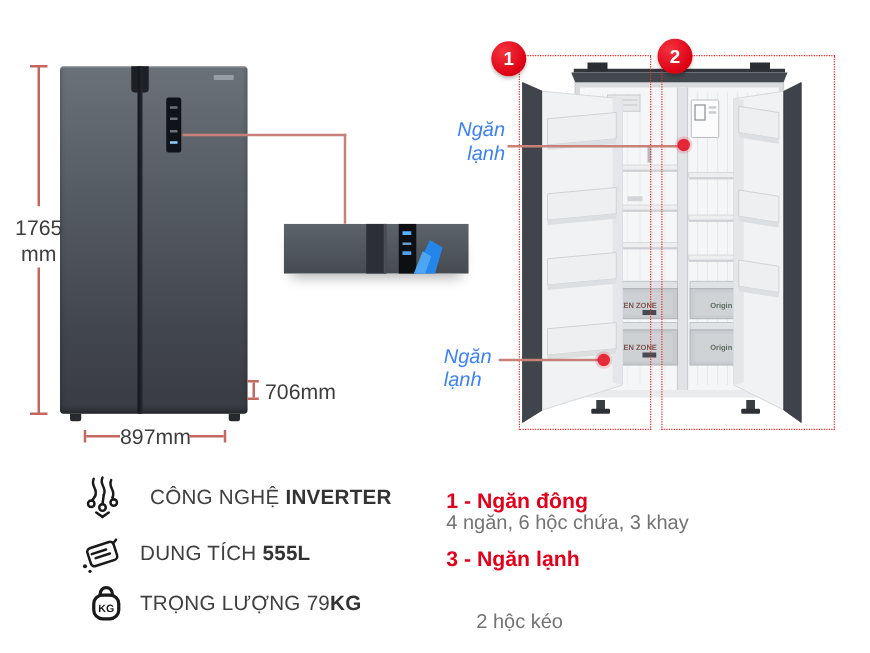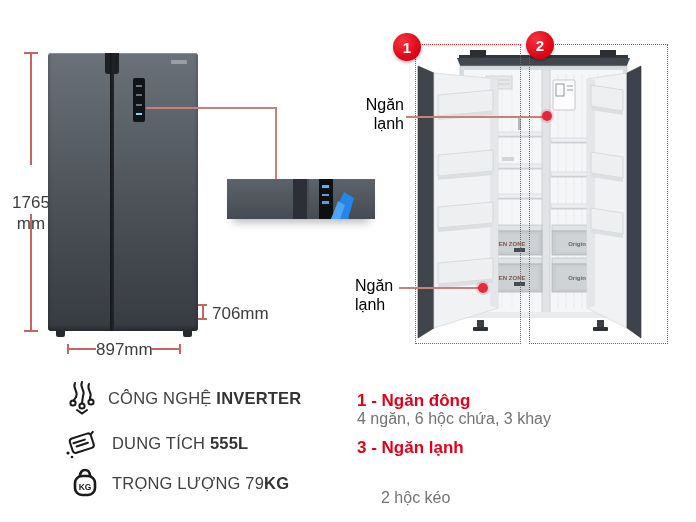--- a/index.html
+++ b/index.html
@@ -32,21 +32,21 @@
   .callout-line { background:#c98078; }
   .detail-box { left:227px; top:179px; width:148px; height:40px;
     box-shadow:0 9px 10px -6px rgba(0,0,0,.30); }
 
   
   .zone-outline { border:1px dotted #ef2b2b; }
   .zone-badge { width:28px; height:28px; border-radius:50%;
     background:radial-gradient(circle at 35% 30%, #f5333f, #dc0012 70%);
     color:#fff; font-weight:bold; font-size:15px; display:flex; align-items:center;
     justify-content:center; box-shadow:0 2px 3px rgba(0,0,0,.25); }
-  .zone-label { font-size:16px; line-height:19px; color:#000000; }
+  .zone-label { font-size:16px; line-height:19px; color:#3b82f6;font-style:italic; }
   .zone-dot { width:10px; height:10px; border-radius:50%; background:#e60012; opacity:.82;
     box-shadow:0 0 0 2px rgba(230,0,18,.18); }
 
   
   .feature-text { font-size:16.5px; letter-spacing:.2px; color:#404040; white-space:pre; }
   .feature-text b { font-weight:bold; color:#333; }
 
   
   .legend-heading { font-size:17px; font-weight:bold; color:#e3001b; }
   .legend-line { font-size:16px; color:#737373; }
@@ -68,21 +68,21 @@
       </div>
   </div>
   <div class="abs foot" style="left:56px; top:331px;"></div>
   <div class="abs foot" style="left:183px; top:331px;"></div>
 
   <div class="abs dim" style="left:24px; top:52px; width:14px; height:2px;"></div>
   <div class="abs dim" style="left:30px; top:53px; width:2px; height:112px;"></div>
   <div class="abs dim" style="left:30px; top:214px; width:2px; height:117px;"></div>
   <div class="abs dim" style="left:24px; top:330px; width:14px; height:2px;"></div>
   <div class="abs dim-text" style="left:7px; top:172px; width:48px; text-align:center; line-height:21px;">
-    <span style="display:block;margin-top:20px;">1765</span>
+    <span style="display:block;">1765</span>
     <span style="display:block;">mm</span>
   </div>
 
   <div class="abs dim" style="left:67px; top:344px; width:2px; height:10px;"></div>
   <div class="abs dim" style="left:69px; top:348px; width:27px; height:2px;"></div>
   <div class="abs dim-text" style="left:96px; top:340px; width:54px; text-align:center;">897mm</div>
   <div class="abs dim" style="left:151px; top:348px; width:28px; height:2px;"></div>
   <div class="abs dim" style="left:179px; top:344px; width:2px; height:10px;"></div>
 
   <div class="abs dim" style="left:198px; top:304px; width:9px; height:2px;"></div>
@@ -285,21 +285,21 @@
       <path d="M25 4 C22 10 29 12 26 18"></path>
       <circle cx="9" cy="23" r="2.6"></circle>
       <circle cx="18" cy="26" r="2.6"></circle>
       <circle cx="27" cy="22" r="2.6"></circle>
       <path d="M12 17 L9.6 20.6"></path>
       <path d="M19 16 L18 23.2"></path>
       <path d="M26 18 L26.8 19.5"></path>
       <path d="M13 30 L18 33.5 L23 30"></path>
     </svg>
   </div>
-  <div class="abs feature-text" style="left:108px; top:389px;"><span>CÔNG NGHỆ </span><b>INVERTER</b></div>
+  <div class="abs feature-text" style="left:120px; top:389px;"><span>CÔNG NGHỆ </span><b>INVERTER</b></div>
 
   <div class="abs" style="left:62px; top:426px; width:38px; height:36px;">
     <svg width="38" height="36" viewBox="0 0 38 36" fill="none" stroke="#1a1a1a" stroke-width="2" stroke-linecap="round">
       <g transform="rotate(-18 19 18)">
         <rect x="9" y="10" width="22" height="15" rx="3"></rect>
         <path d="M12 15 H24"></path>
         <path d="M14 19 H26"></path>
         <path d="M31 12 L34 10"></path>
       </g>
       <circle cx="6" cy="27" r="1.6" fill="#1a1a1a" stroke="none"></circle>

